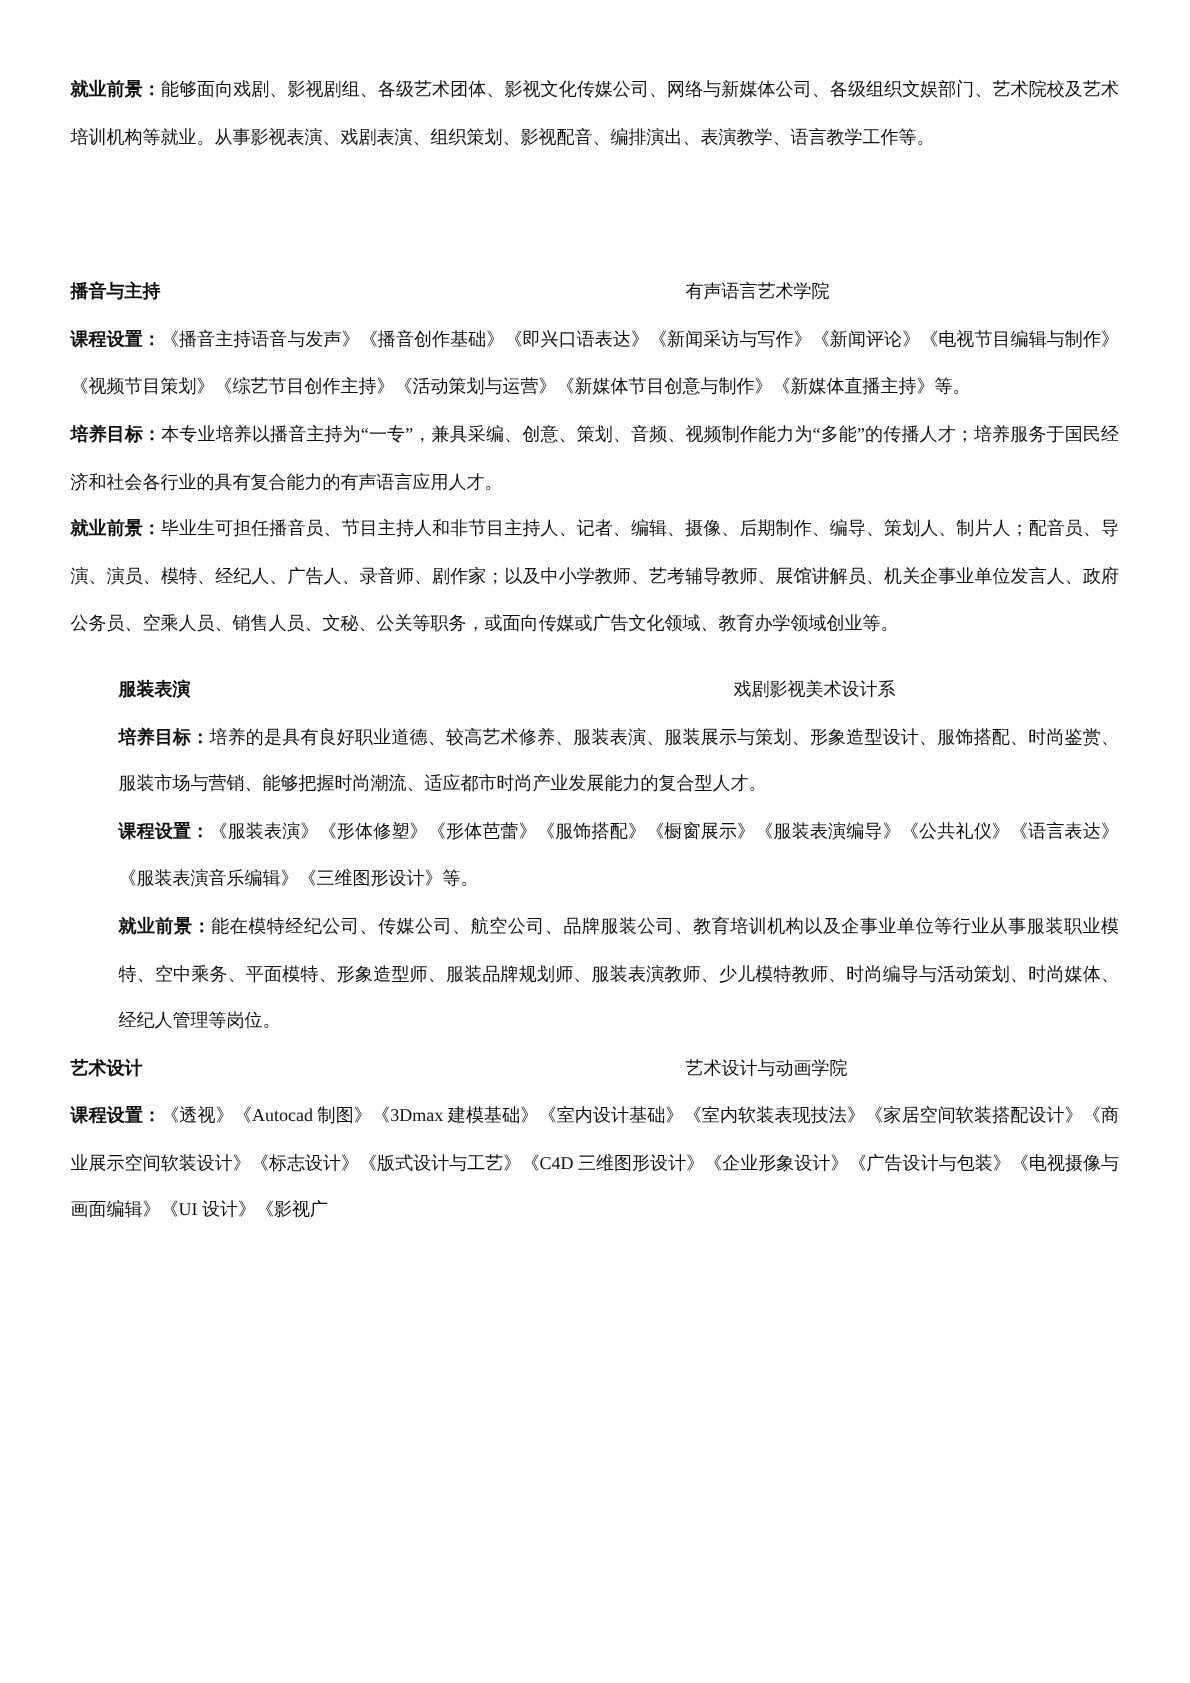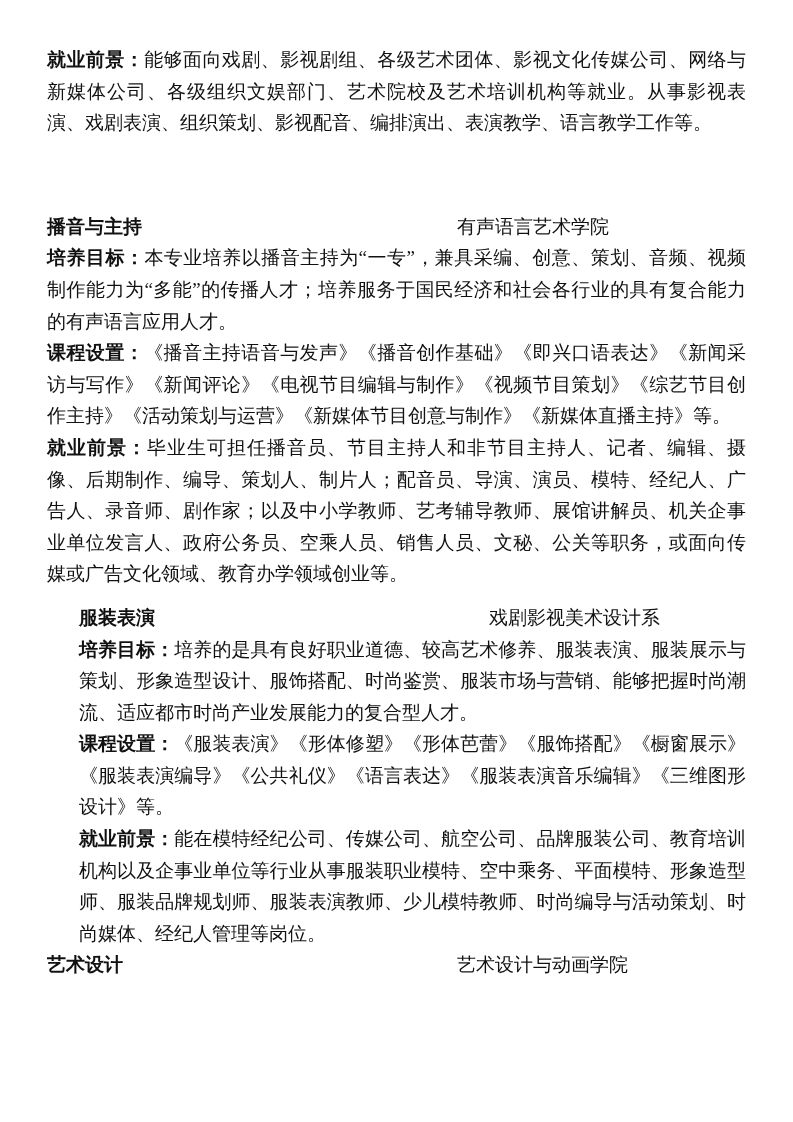--- a/index.html
+++ b/index.html
@@ -10,21 +10,21 @@
   .page {
     position: relative;
     width: 793px;
     height: 1122px;
     box-sizing: border-box;
     padding: 44px 47px 0 47px;
     background: #ffffff;
     overflow: hidden;
     color: #111111;
     font-family: "Liberation Serif", "DejaVu Serif", serif;
-    font-size: 19px;
+    font-size: 12px;
     line-height: 31.6px;
   }
   .para {
     margin: 0;
     text-align: justify;
     word-break: break-all;
   }
   .plabel {
     font-weight: bold;
     font-family: "Liberation Sans", "DejaVu Sans", sans-serif;
@@ -54,35 +54,36 @@
 
 <div class="page">
 
   <p class="para intro"><span class="plabel">就业前景：</span><span>能够面向戏剧、影视剧组、各级艺术团体、影视文化传媒公司、网络与新媒体公司、各级组织文娱部门、艺术院校及艺术培训机构等就业。从事影视表演、戏剧表演、组织策划、影视配音、编排演出、表演教学、语言教学工作等。</span></p>
 
   <div class="section sec1">
     <div class="sec-header">
       <span class="sec-title">播音与主持</span>
       <span class="sec-dept">有声语言艺术学院</span>
     </div>
+    <p class="para"><span class="plabel">课程设置：</span><span>《播音主持语音与发声》《播音创作基础》《即兴口语表达》《新闻采访与写作》《新闻评论》《电视节目编辑与制作》《视频节目策划》《综艺节目创作主持》《活动策划与运营》《新媒体节目创意与制作》《新媒体直播主持》等。</span></p>
     <p class="para"><span class="plabel">培养目标：</span><span>本专业培养以播音主持为“一专”，兼具采编、创意、策划、音频、视频制作能力为“多能”的传播人才；培养服务于国民经济和社会各行业的具有复合能力的有声语言应用人才。</span></p>
-    <p class="para"><span class="plabel">课程设置：</span><span>《播音主持语音与发声》《播音创作基础》《即兴口语表达》《新闻采访与写作》《新闻评论》《电视节目编辑与制作》《视频节目策划》《综艺节目创作主持》《活动策划与运营》《新媒体节目创意与制作》《新媒体直播主持》等。</span></p>
     <p class="para"><span class="plabel">就业前景：</span><span>毕业生可担任播音员、节目主持人和非节目主持人、记者、编辑、摄像、后期制作、编导、策划人、制片人；配音员、导演、演员、模特、经纪人、广告人、录音师、剧作家；以及中小学教师、艺考辅导教师、展馆讲解员、机关企事业单位发言人、政府公务员、空乘人员、销售人员、文秘、公关等职务，或面向传媒或广告文化领域、教育办学领域创业等。</span></p>
   </div>
 
   <div class="section sec2">
     <div class="sec-header">
       <span class="sec-title">服装表演</span>
       <span class="sec-dept">戏剧影视美术设计系</span>
     </div>
     <p class="para"><span class="plabel">培养目标：</span><span>培养的是具有良好职业道德、较高艺术修养、服装表演、服装展示与策划、形象造型设计、服饰搭配、时尚鉴赏、服装市场与营销、能够把握时尚潮流、适应都市时尚产业发展能力的复合型人才。</span></p>
     <p class="para"><span class="plabel">课程设置：</span><span>《服装表演》《形体修塑》《形体芭蕾》《服饰搭配》《橱窗展示》《服装表演编导》《公共礼仪》《语言表达》《服装表演音乐编辑》《三维图形设计》等。</span></p>
     <p class="para"><span class="plabel">就业前景：</span><span>能在模特经纪公司、传媒公司、航空公司、品牌服装公司、教育培训机构以及企事业单位等行业从事服装职业模特、空中乘务、平面模特、形象造型师、服装品牌规划师、服装表演教师、少儿模特教师、时尚编导与活动策划、时尚媒体、经纪人管理等岗位。</span></p>
   </div>
 
   <div class="section sec3">
     <div class="sec-header">
       <span class="sec-title">艺术设计</span>
       <span class="sec-dept">艺术设计与动画学院</span>
     </div>
+    <p class="para"><span class="plabel">课程设置：</span><span>《透视》《Autocad 制图》《3Dmax 建模基础》《室内设计基础》《室内软装表现技法》《家居空间软装搭配设计》《商业展示空间软装设计》《标志设计》《版式设计与工艺》《C4D 三维图形设计》《企业形象设计》《广告设计与包装》《电视摄像与画面编辑》《UI 设计》《影视广</span></p>
   </div>
 
 </div>
 
 </body></html>

